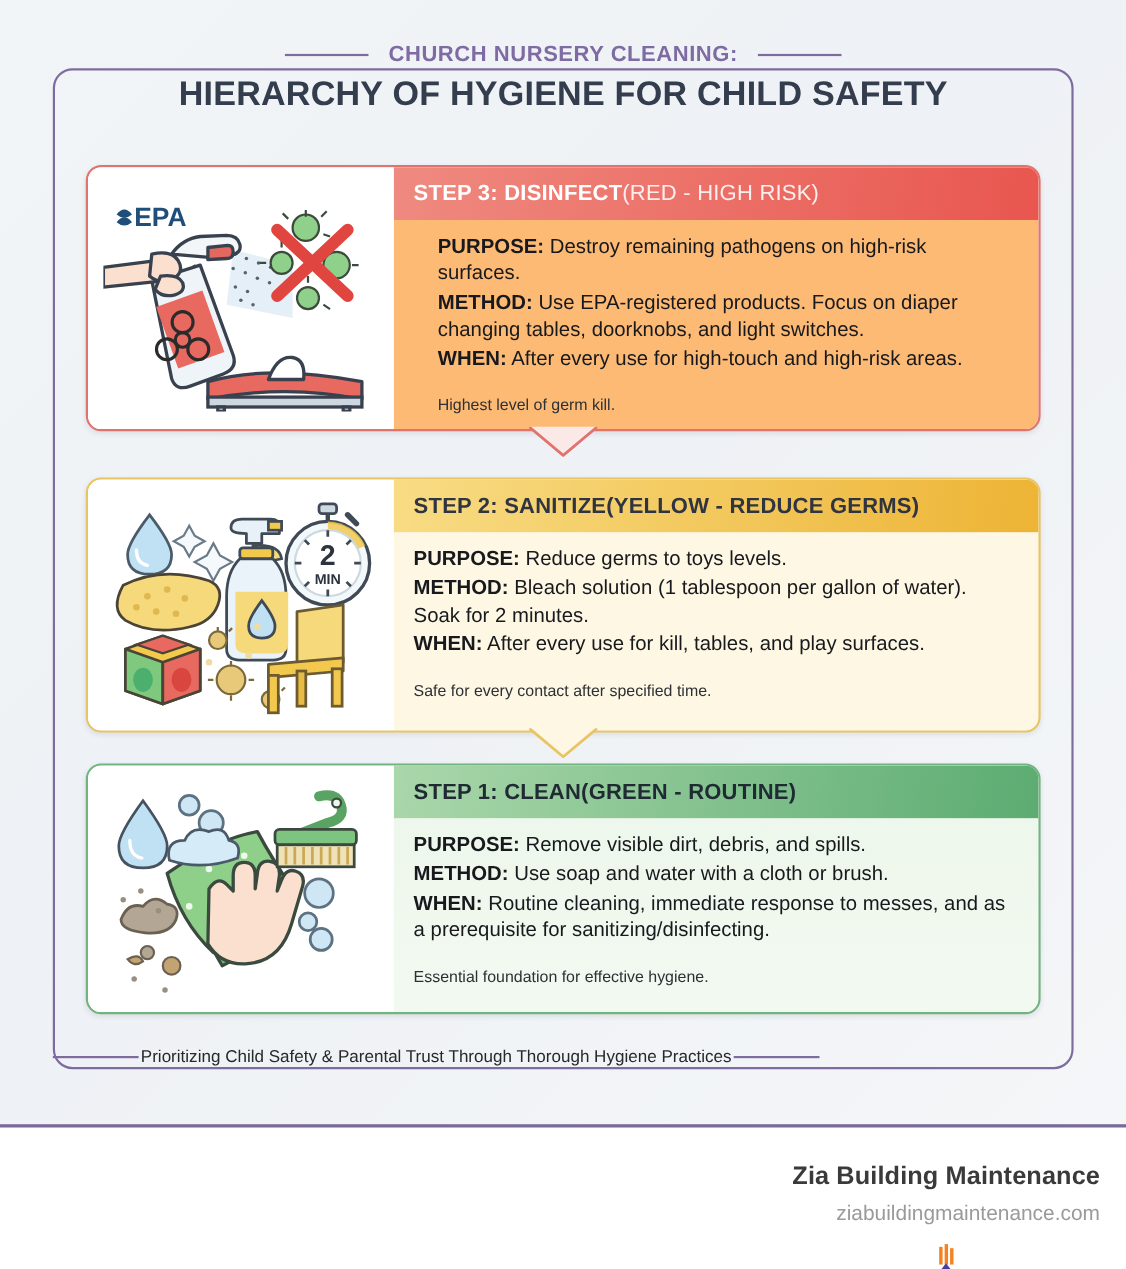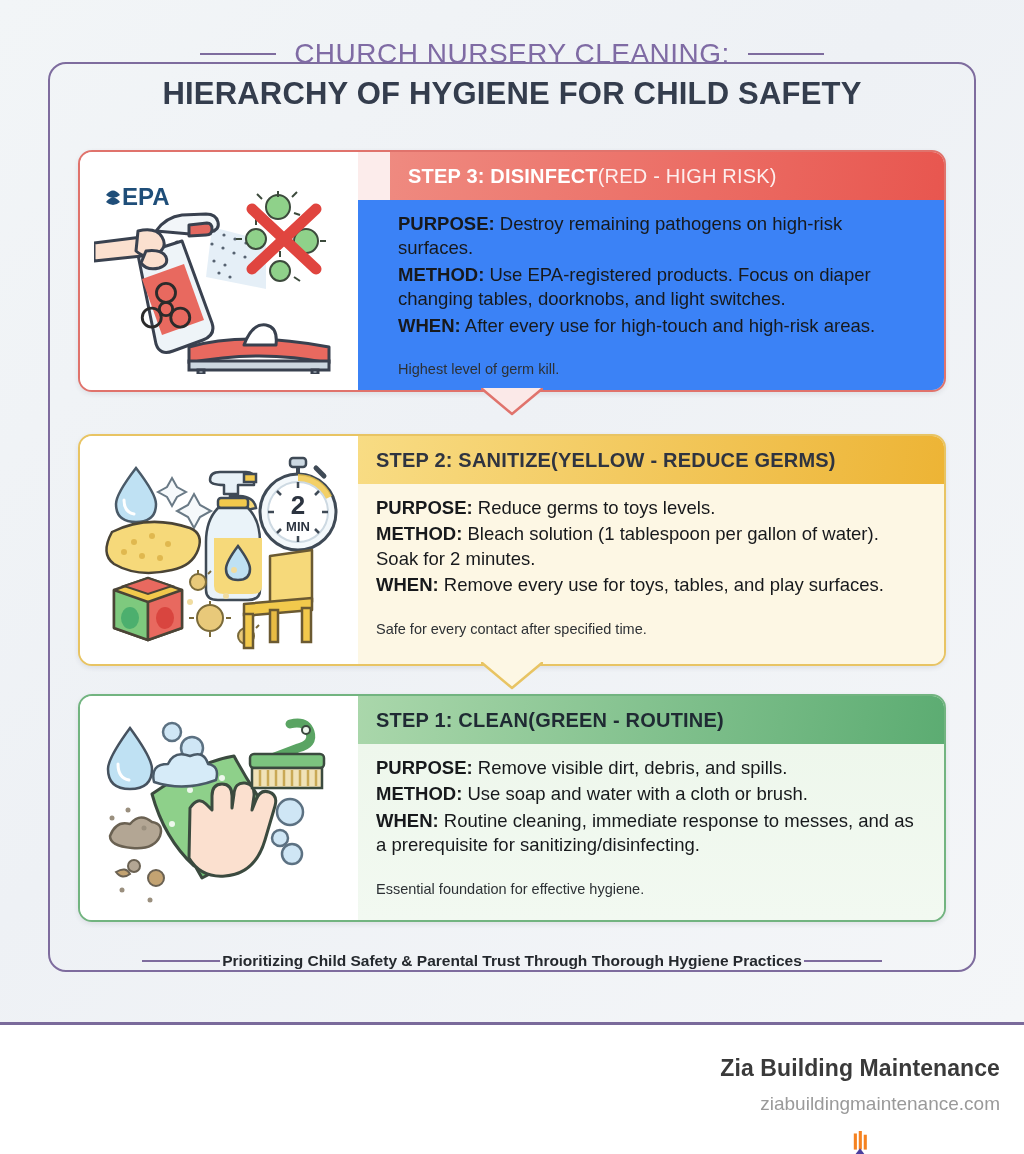--- a/index.html
+++ b/index.html
@@ -55,22 +55,22 @@
     justify-content: center;
     gap: 18px;
   }
   .title-line1 .rule {
     width: 76px;
     height: 2px;
     background: #7e6c9e;
     display: block;
   }
   .title-line1 .t1 {
-    font-size: 28px;
-    font-weight: normal;
+    font-size: 20px;
+    font-weight: bold;
     letter-spacing: 0.5px;
     color: #7f6ba4;
     white-space: nowrap;
   }
   .title-line2 {
     margin-top: 6px;
     font-size: 31px;
     font-weight: bold;
     letter-spacing: 0.2px;
     color: #343d4d;
@@ -106,39 +106,39 @@
     flex-direction: column;
     min-width: 0;
   }
   .card-header {
     height: 48px;
     display: flex;
     align-items: center;
     padding: 0 0 0 18px;
     box-sizing: border-box;
   }
-  .card.red .card-header    { background: linear-gradient(100deg,#ef8a80 0%, #e8564f 100%); margin-left: 32px; }
+  .card.red .card-header    { background: linear-gradient(100deg,#ef8a80 0%, #e8564f 100%); }
   .card.yellow .card-header { background: linear-gradient(100deg,#f8dc84 0%, #edb435 100%); }
   .card.green .card-header  { background: linear-gradient(100deg,#aad7ab 0%, #5cac72 100%); }
 
   .card-header .h-strong { font-size: 20px; font-weight: bold; letter-spacing: .2px; }
   .card-header .h-soft   { font-size: 20px; letter-spacing: .2px; }
   .card.red .card-header .h-strong { color: #ffffff; }
   .card.red .card-header .h-soft   { color: #fdeeed; font-weight: normal; }
   .card.yellow .card-header .h-strong,
   .card.yellow .card-header .h-soft { color: #2f3440; font-weight: bold; }
   .card.green .card-header .h-strong,
   .card.green .card-header .h-soft  { color: #1f2a33; font-weight: bold; }
 
   .card-body {
     flex: 1 1 auto;
     padding: 12px 22px 8px 18px;
     box-sizing: border-box;
   }
-  .card.red .card-body    { background: #3b82f6; padding-left: 40px; }
+  .card.red .card-body    { background: #fdba74; padding-left: 40px; }
   .card.yellow .card-body { background: #fdf7e4; }
   .card.green .card-body  { background: linear-gradient(180deg,#eef7ec 0%, #f2f9f1 100%); }
 
   .body-line {
     font-size: 18.5px;
     line-height: 1.32;
     color: #17191c;
     margin-bottom: 2px;
   }
   .body-line b { font-weight: bold; }
@@ -155,23 +155,22 @@
     width: 62px; height: 30px;
     z-index: 6;
   }
   
   .tagline {
     position: absolute;
     left: 48px; top: 952px;
     width: 928px;
     display: flex;
     align-items: center;
-    justify-content: center;
+    justify-content: flex-start;
     gap: 2px;
-    font-weight: bold;
   }
   .tagline .rule { width: 78px; height: 2px; background: #7e6c9e; display: block; }
   .tagline .tg-text { font-size: 15.5px; color: #25292e; white-space: nowrap; }
   
   .brand {
     position: absolute;
     right: 24px; top: 1055px;
     display: flex;
     align-items: center;
     gap: 16px;
@@ -412,21 +411,21 @@
             <span class="h-soft"> (YELLOW - REDUCE GERMS)</span>
         </div>
         <div class="card-body">
           <div class="body-line">
             <b>PURPOSE:</b><span> Reduce germs to toys levels.</span>
           </div>
           <div class="body-line">
             <b>METHOD:</b><span> Bleach solution (1 tablespoon per gallon of water). Soak for 2 minutes.</span>
           </div>
           <div class="body-line">
-            <b>WHEN:</b><span> Remove every use for toys, tables, and play surfaces.</span>
+            <b>WHEN:</b><span> After every use for kill, tables, and play surfaces.</span>
           </div>
           <div class="note-line">Safe for every contact after specified time.</div>
         </div>
       </div>
     </div>
 
     <svg class="notch-down" style="top:662px;" viewBox="0 0 62 30">
       <path d="M0 0 L31 26 L62 0 L62 -4 L0 -4 Z" fill="#fdf7e4" stroke="#e8c463" stroke-width="2.5" stroke-linejoin="round"></path>
     </svg>
 

